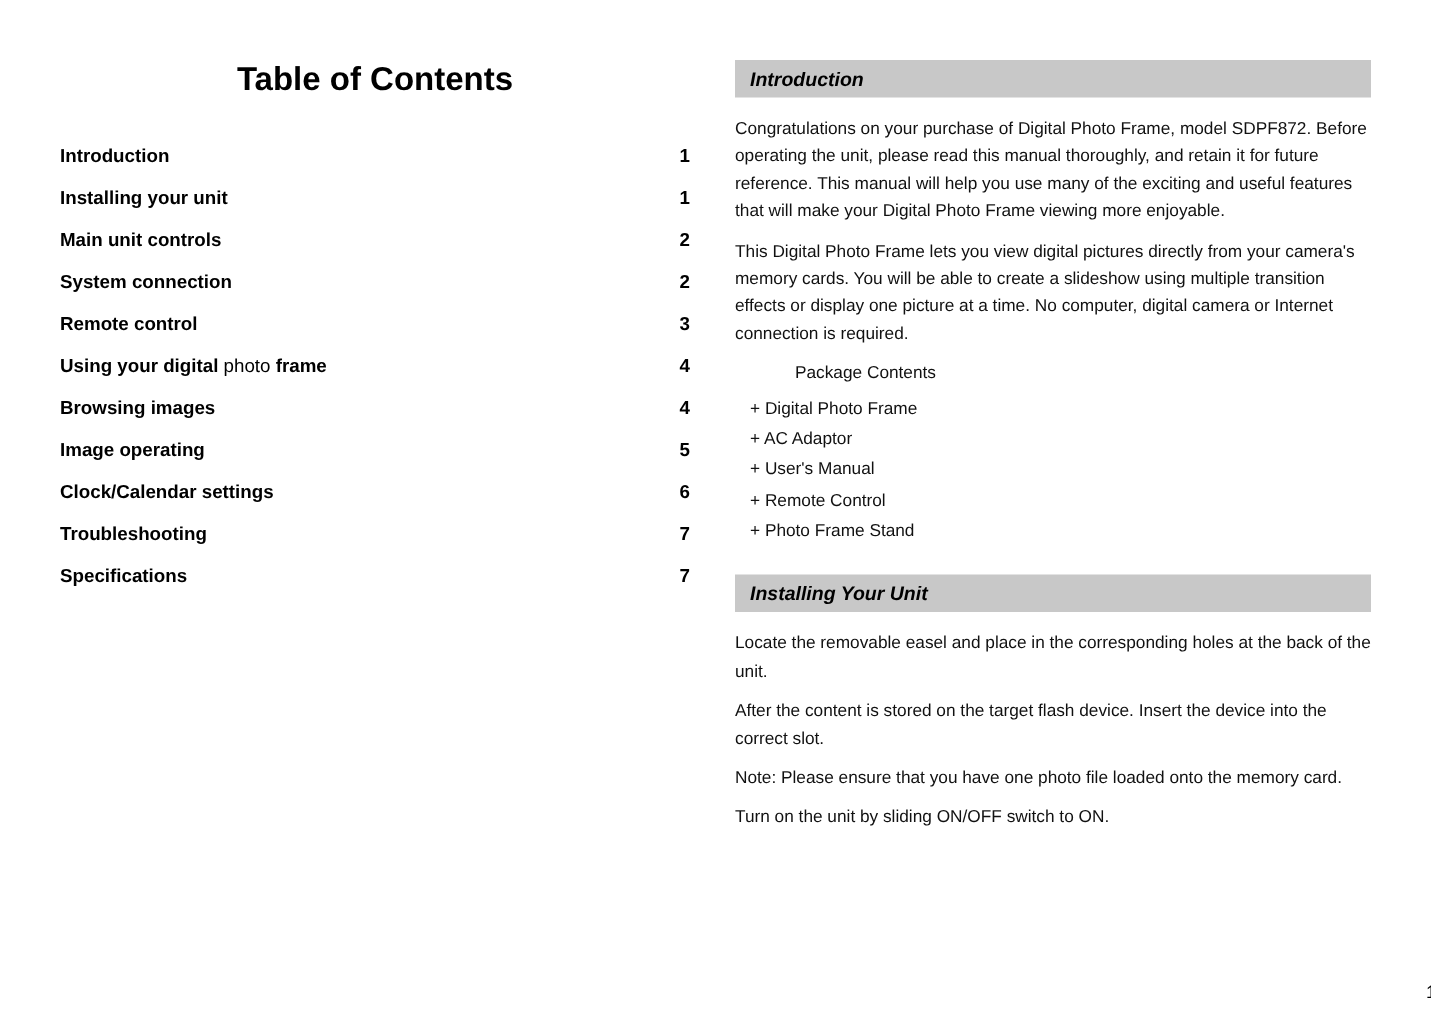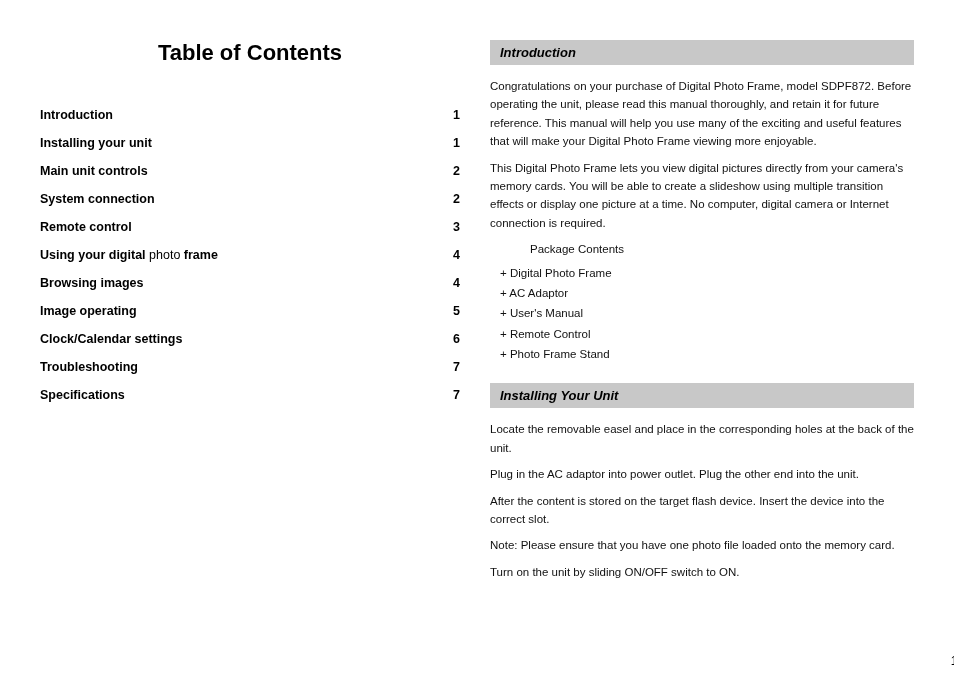--- a/index.html
+++ b/index.html
@@ -27,21 +27,21 @@
     .left-column {
       width: 420px;
       flex-shrink: 0;
       padding-top: 10px;
     }
 
     .toc-title {
       font-size: 22px;
       font-weight: bold;
       text-align: center;
-      margin-bottom: 35px;
+      margin-bottom: 24px;
       font-family: Arial, sans-serif;
     }
 
     .toc-row {
       display: flex;
       justify-content: space-between;
       align-items: baseline;
       padding: 7px 0;
       border-bottom: none;
     }
@@ -209,21 +209,20 @@
           <li>Remote Control</li>
           <li>Photo Frame Stand</li>
         </ul>
     </div>
 
     <div class="section-header">
       <em>Installing Your Unit</em>
     </div>
     <div class="section-body">
       <p>Locate the removable easel and place in the corresponding holes at the back of the unit.</p>
-      <p>Plug in the AC adaptor into power outlet. Plug the other end into the unit.</p>
       <p>After the content is stored on the target flash device. Insert the device into the correct slot.</p>
       <p class="note-bold">Note: Please ensure that you have one photo file loaded onto the memory card.</p>
       <p>Turn on the unit by sliding ON/OFF switch to ON.</p>
     </div>
   </div>
 </div>
 
 <div class="page-number">1</div>
 
 </body></html>

